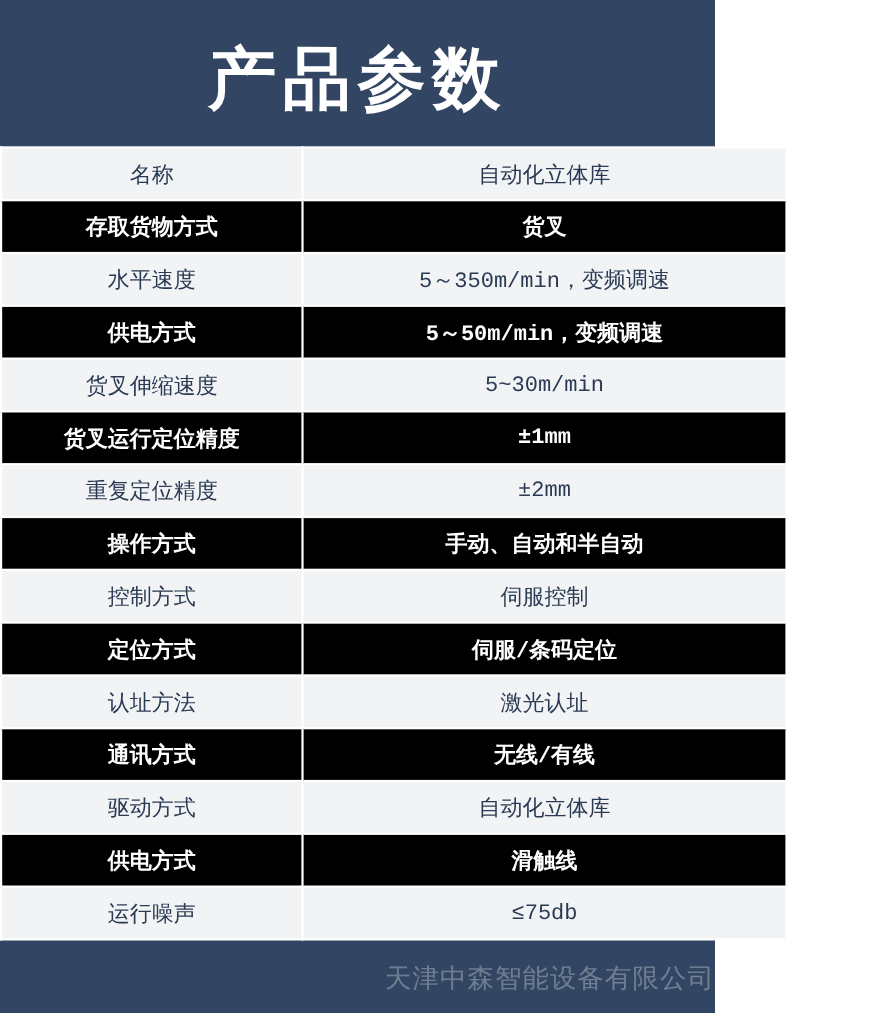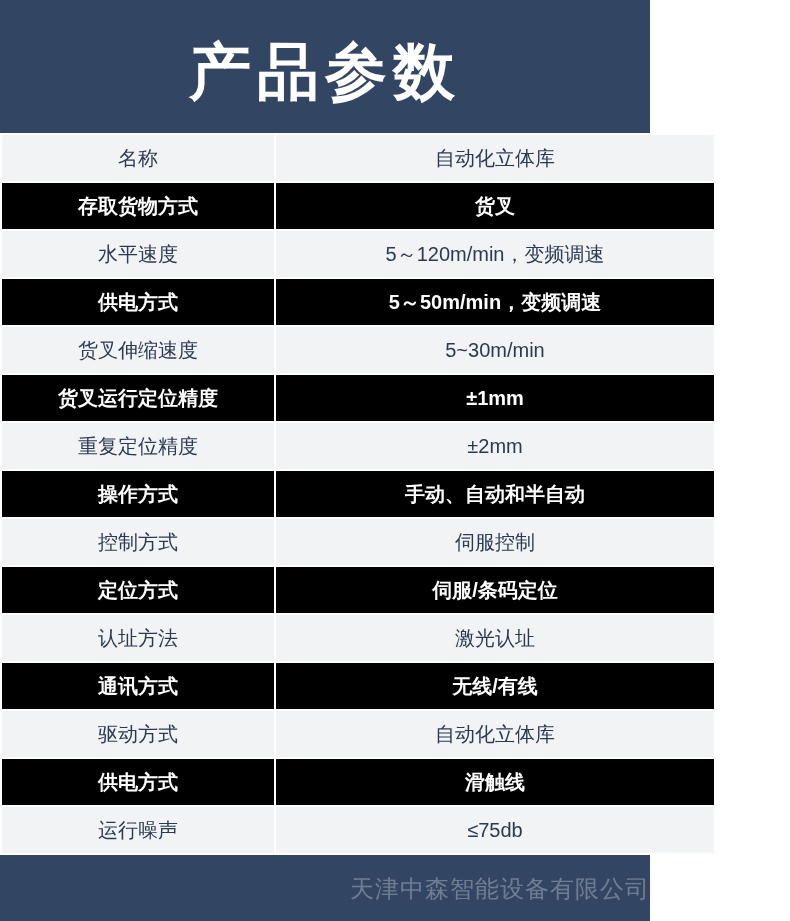--- a/index.html
+++ b/index.html
@@ -40,21 +40,21 @@
   .spec-table tr {
     height: 48px;
   }
   .spec-table td {
     border: 2px solid #ffffff;
     text-align: center;
     vertical-align: middle;
     color: #ffffff;
     font-size: 20px;
     padding: 0 6px;
-    font-family: Liberation Sans, sans-serif;
+    font-family: Liberation Mono, monospace;
   }
   .spec-table td.label {
     width: 260px;
   }
   .row-light td {
     background: #f2f3f5;
     color: #2b3a54;
     font-weight: normal;
   }
   .row-dark td {
@@ -86,21 +86,21 @@
         <tr class="row-light">
           <td class="label">名称</td>
           <td class="value">自动化立体库</td>
         </tr>
         <tr class="row-dark">
           <td class="label">存取货物方式</td>
           <td class="value">货叉</td>
         </tr>
         <tr class="row-light">
           <td class="label">水平速度</td>
-          <td class="value">5～120m/min，变频调速</td>
+          <td class="value">5～350m/min，变频调速</td>
         </tr>
         <tr class="row-dark">
           <td class="label">供电方式</td>
           <td class="value">5～50m/min，变频调速</td>
         </tr>
         <tr class="row-light">
           <td class="label">货叉伸缩速度</td>
           <td class="value">5~30m/min</td>
         </tr>
         <tr class="row-dark">

